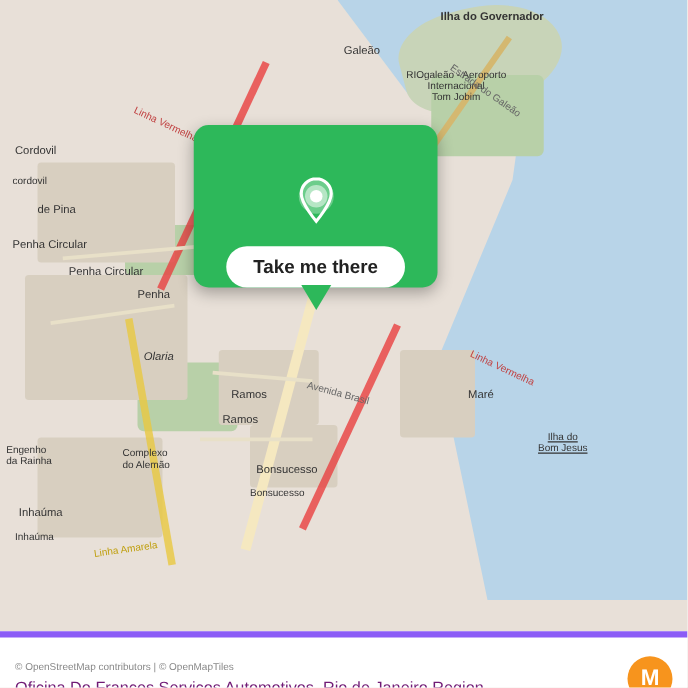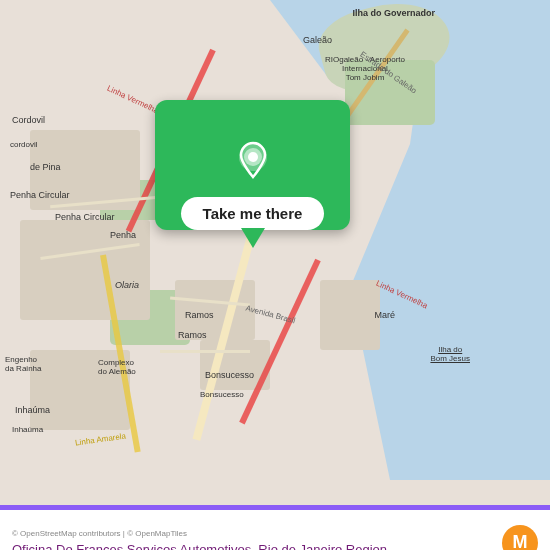--- a/index.html
+++ b/index.html
@@ -310,21 +310,21 @@
 
     <div class="estrada-galeao"></div>
 
     <div class="small-road" style="top:200px; left:50px; width:120px; height:3px; transform:rotate(-5deg);"></div>
     <div class="small-road" style="top:250px; left:40px; width:100px; height:3px; transform:rotate(-8deg);"></div>
     <div class="small-road" style="top:300px; left:170px; width:80px; height:3px; transform:rotate(5deg);"></div>
     <div class="small-road" style="top:350px; left:160px; width:90px; height:3px;"></div>
 
     <span class="map-label" style="top:8px; right:115px; font-size:9px; font-weight:bold;">Ilha do
 Governador</span>
-    <span class="map-label" style="top:35px; right:218px;margin-left:43px;">Galeão</span>
+    <span class="map-label" style="top:35px; right:246px;margin-left:43px;">Galeão</span>
     <span class="map-label" style="top:55px; right:145px; text-align:center; font-size:8px;">RIOgaleão - Aeroporto<br>Internacional<br>Tom Jobim</span>
     <span class="map-label" style="top:115px; left:12px;">Cordovil</span>
     <span class="map-label" style="top:140px; left:10px; font-size:8px;">cordovil</span>
     <span class="map-label" style="top:162px; left:30px;">de Pina</span>
     <span class="map-label" style="top:190px; left:10px;">Penha Circular</span>
     <span class="map-label" style="top:212px; left:55px;">Penha Circular</span>
     <span class="map-label" style="top:230px; left:110px;">Penha</span>
     <span class="map-label" style="top:280px; left:115px;font-style:italic;">Olaria</span>
     <span class="map-label" style="top:310px; left:185px;">Ramos</span>
     <span class="map-label" style="top:330px; left:178px;">Ramos</span>

